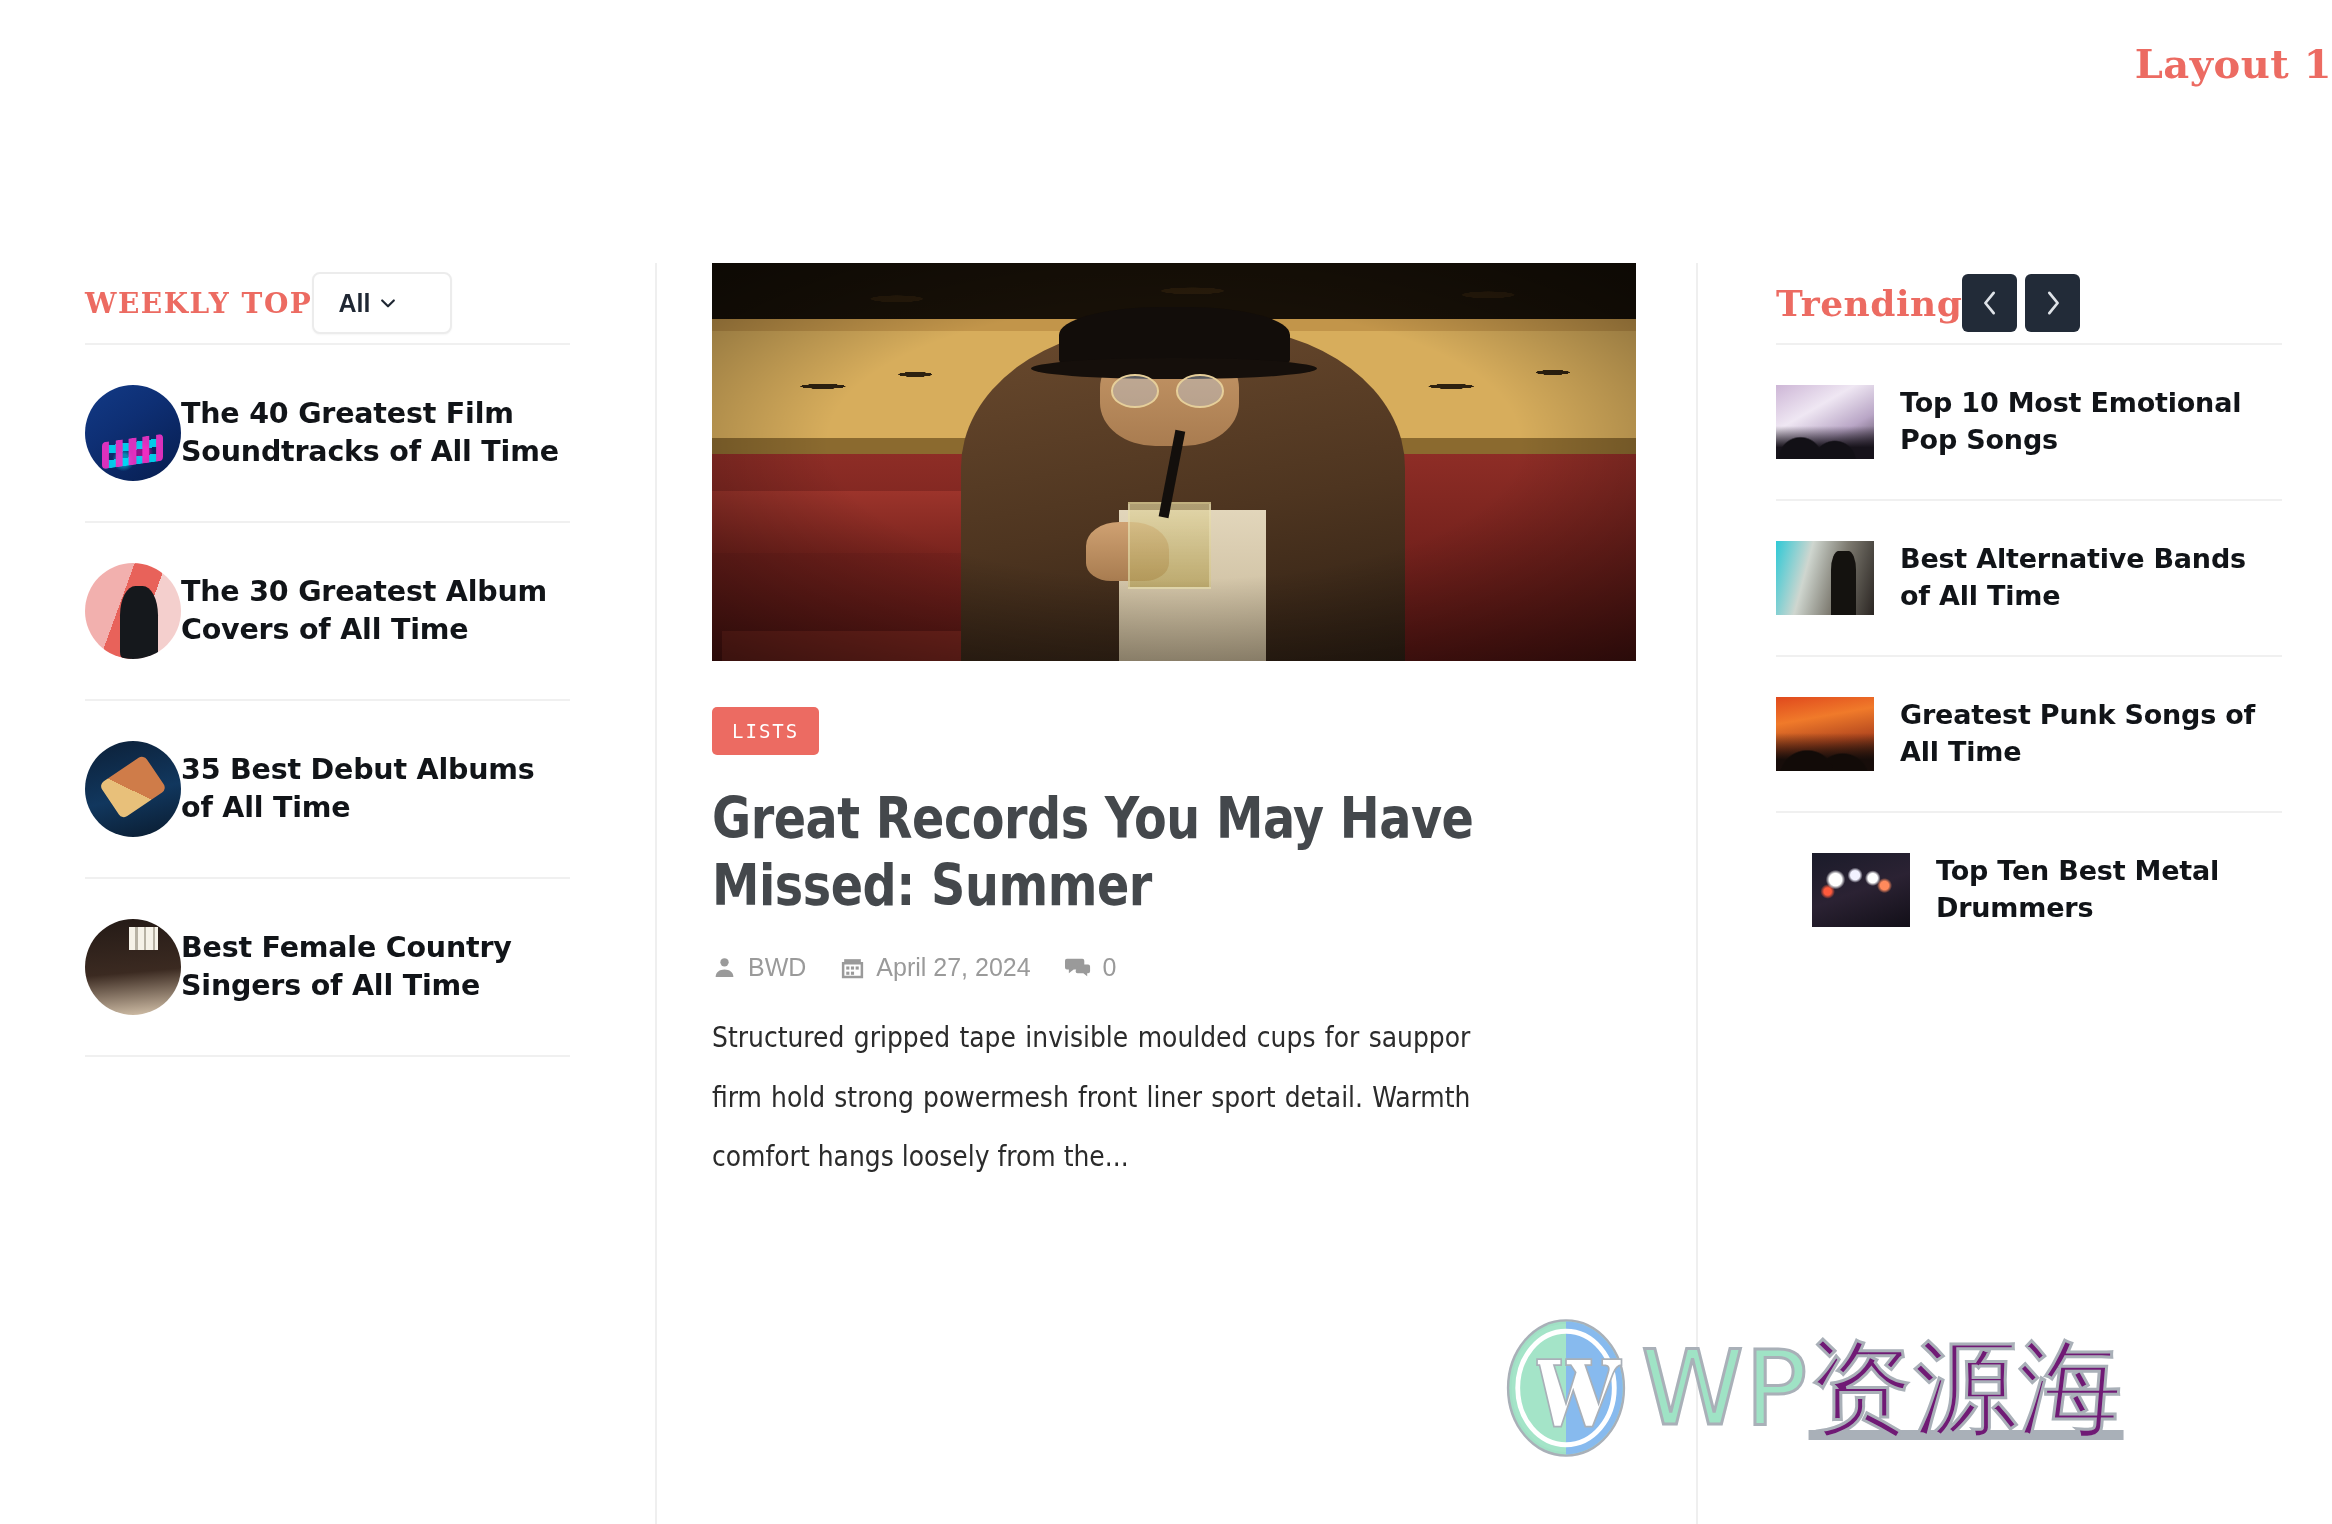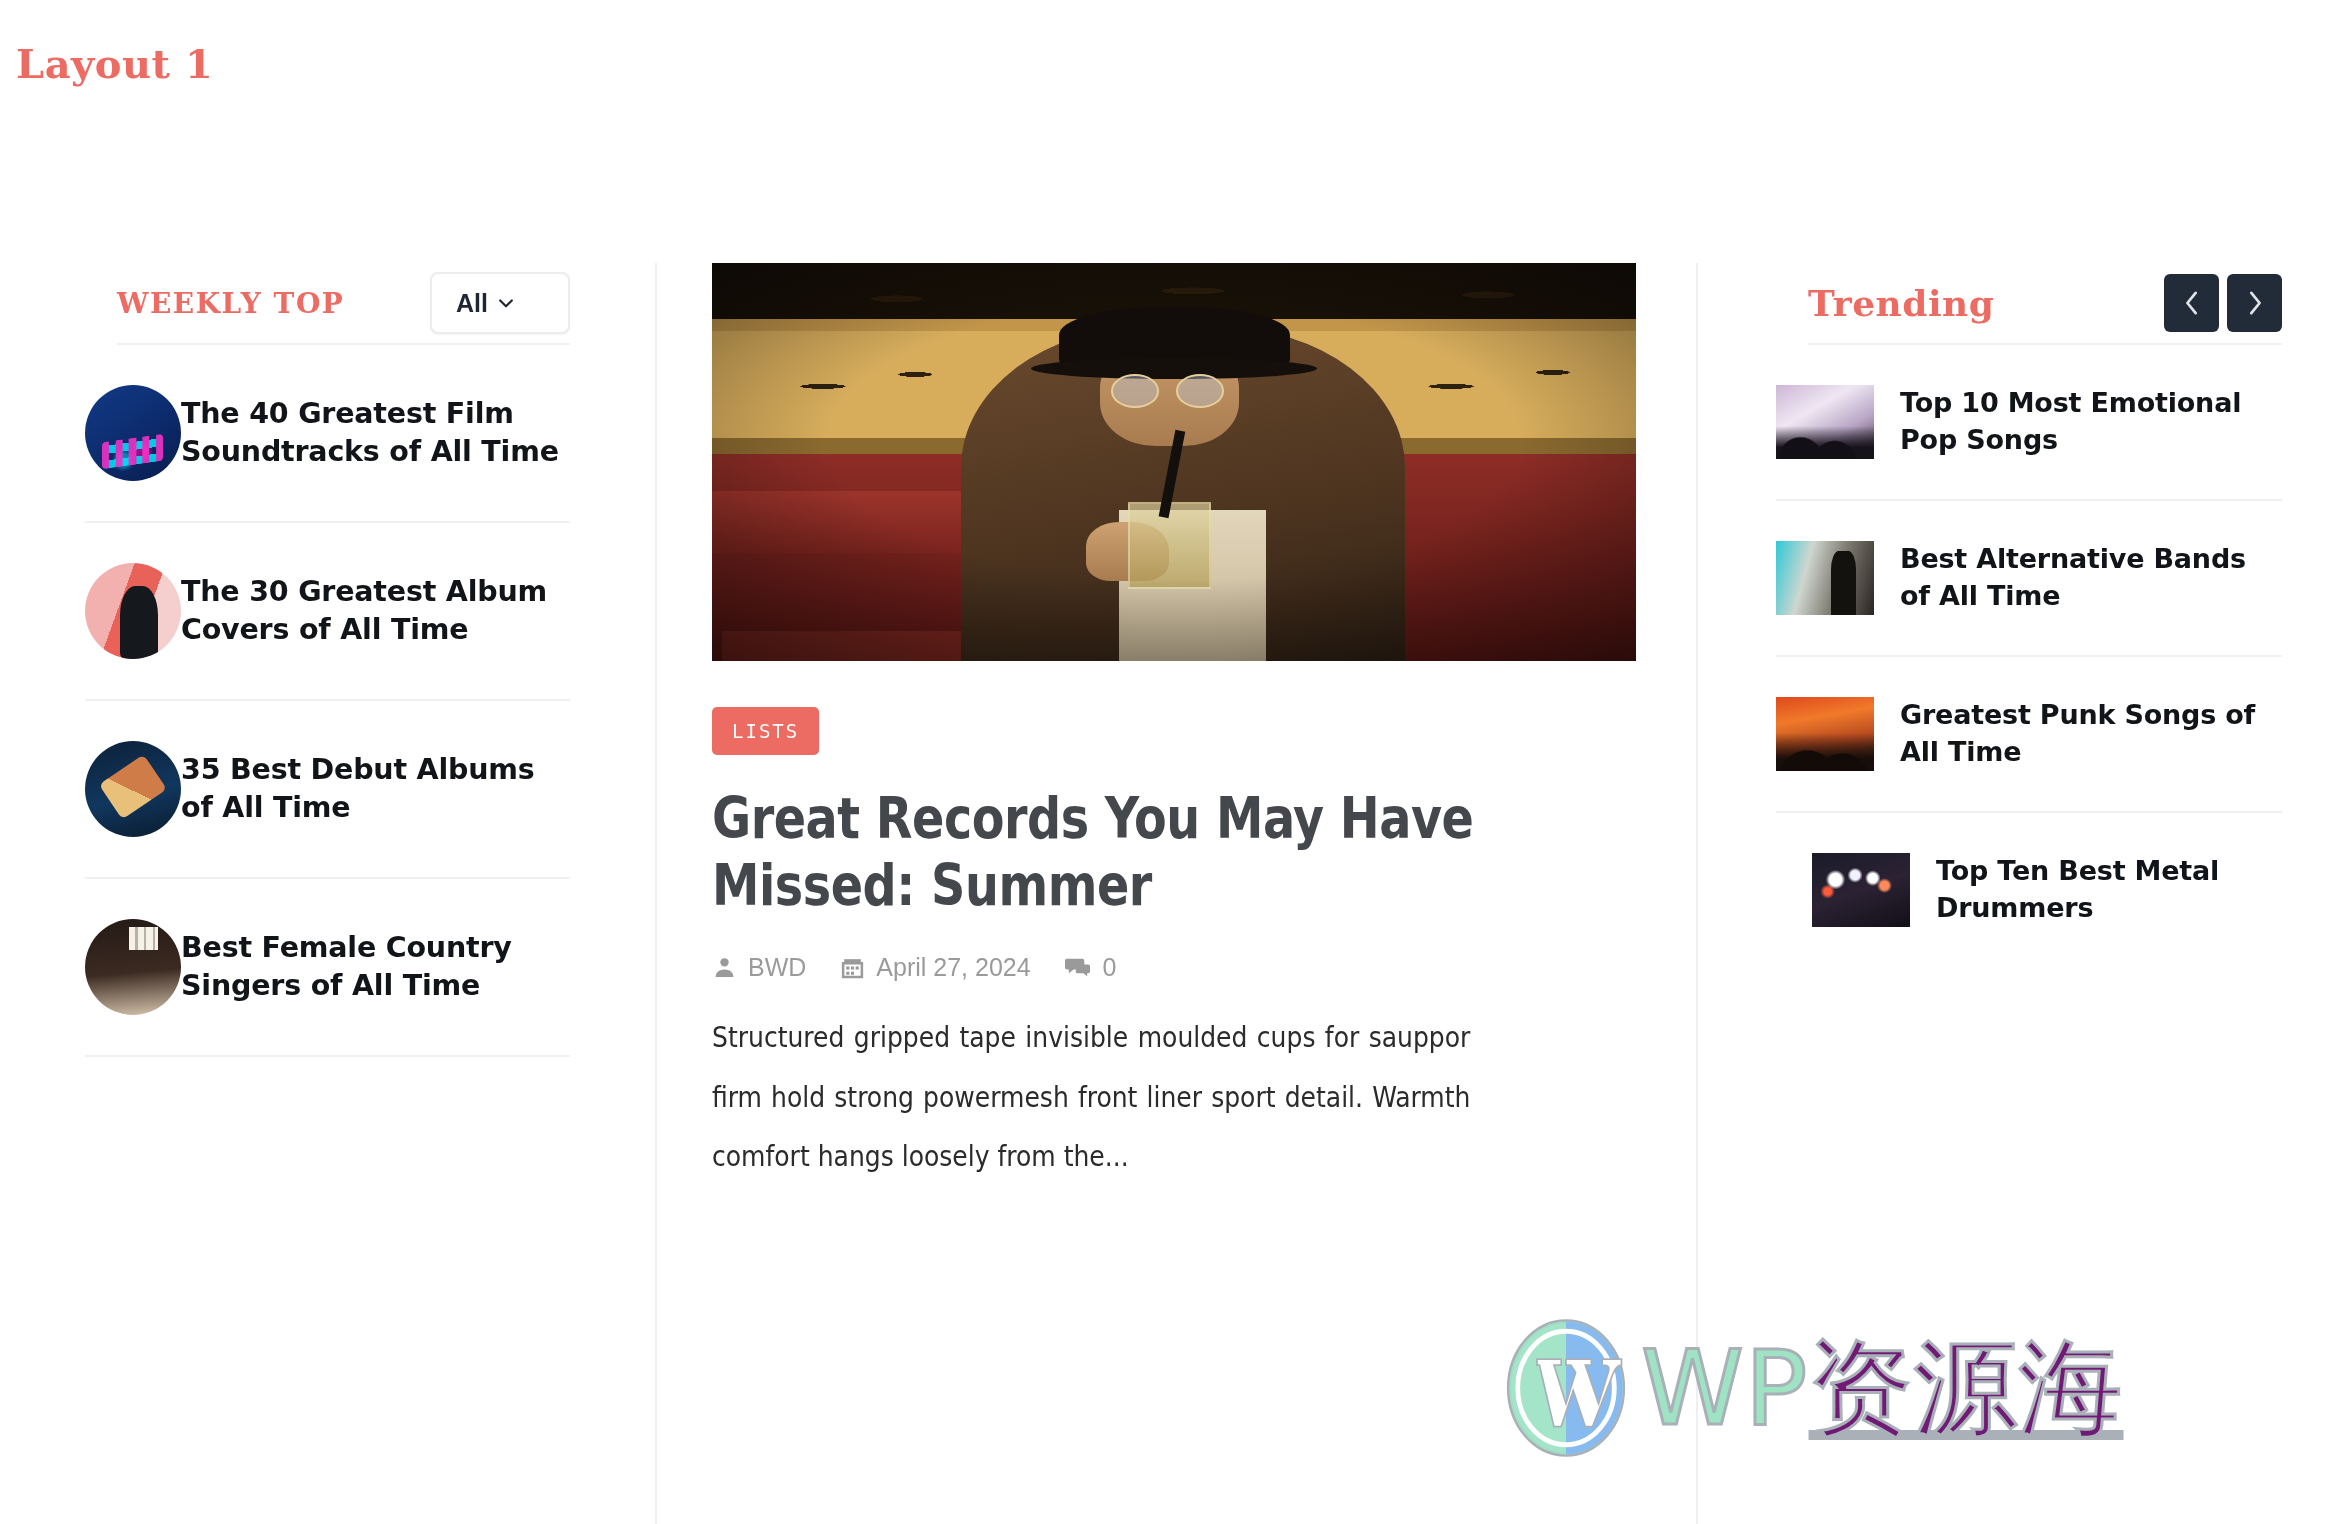--- a/index.html
+++ b/index.html
@@ -7,21 +7,21 @@
   html, body {
     width: 2332px;
     height: 1524px;
     background: #ffffff;
     font-family: "DejaVu Sans", sans-serif;
     overflow: hidden;
   }
 
   
   .page-title {
-    text-align: left;
+    text-align: right;
     color: #ec6b62;
     font-family: "DejaVu Serif", serif;
     font-weight: 700;
     font-size: 40px;
     letter-spacing: 0.5px;
     padding-top: 40px;
     padding-left: 16px;
   }
 
   
@@ -39,24 +39,22 @@
   .col-mid   { width: 1043px; padding: 0 60px 0 55px;
                border-left: 2px solid #efefef;
                border-right: 2px solid #efefef;
                min-height: 1261px; }
   .col-right { width: 634px; padding: 0 50px 0 78px; }
 
   
   .sec-head {
     display: flex;
     align-items: center;
-    justify-content: space-between;
     height: 82px;
     border-bottom: 2px solid #f0f0f0;
-    margin-left: 32px;
   }
   .sec-title {
     color: #ec6b62;
     font-family: "DejaVu Serif", serif;
     font-weight: 700;
     letter-spacing: 1.5px;
   }
   .sec-title.weekly { font-size: 28px; text-transform: uppercase; }
   .sec-title.trend  { font-size: 36px; letter-spacing: 0.5px; }
 

